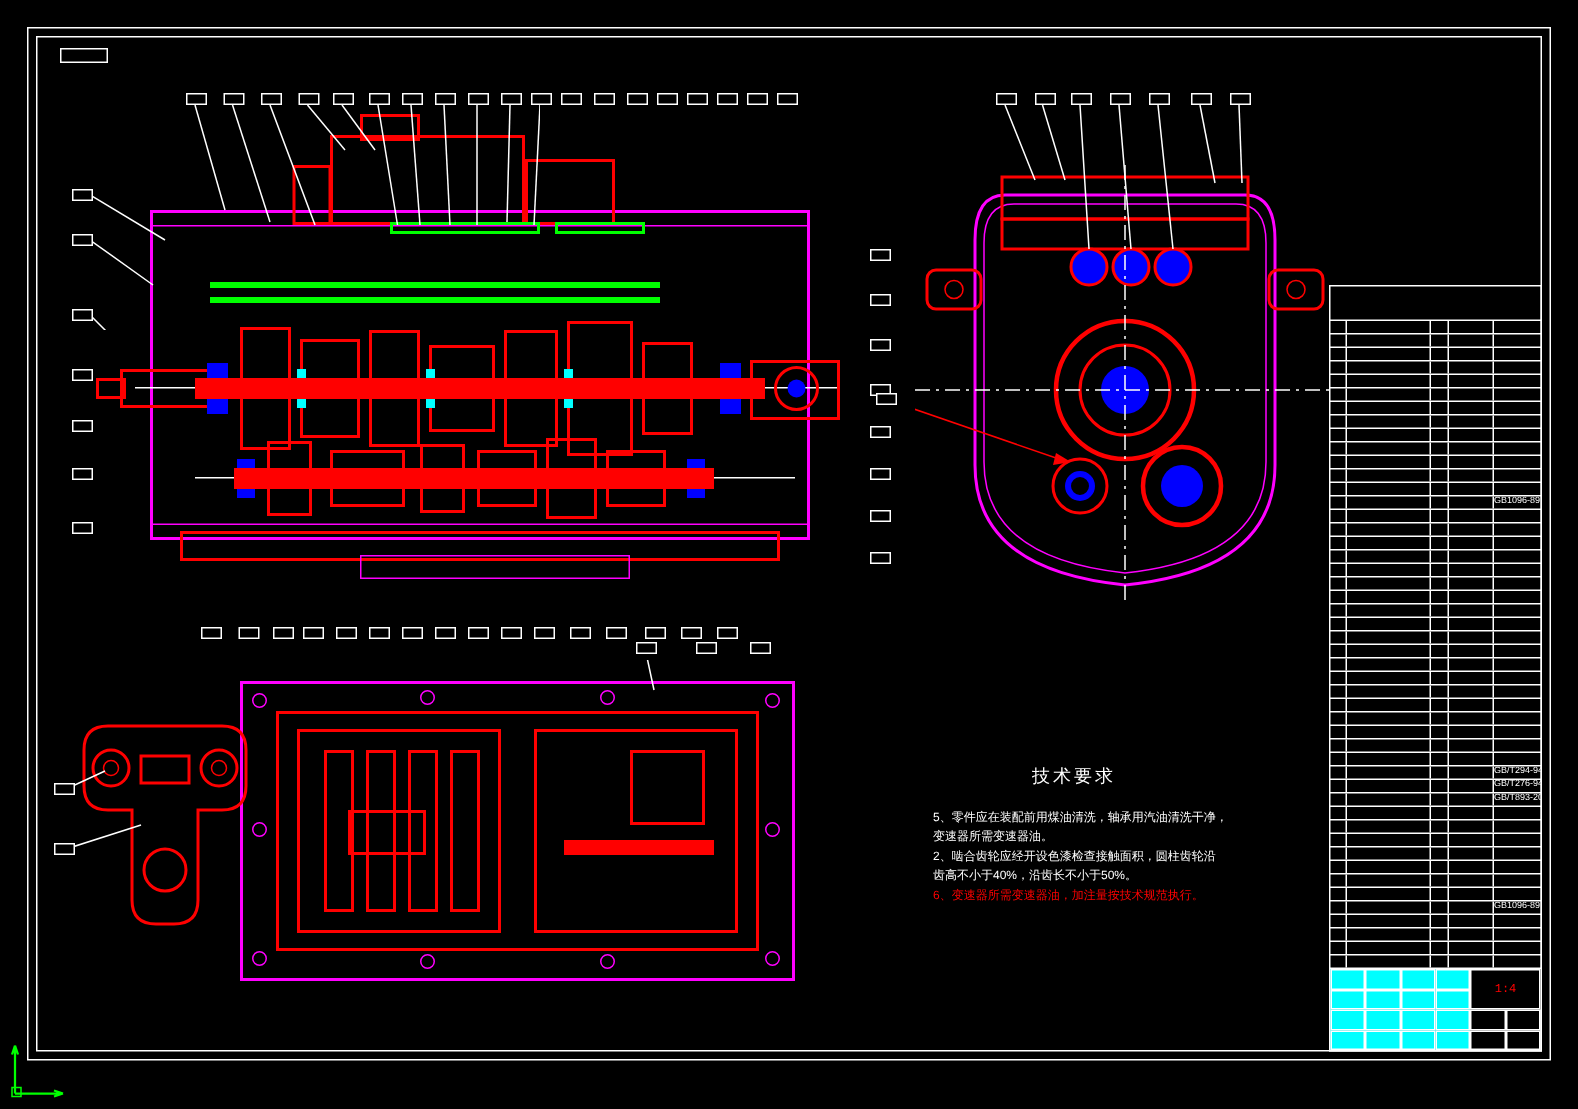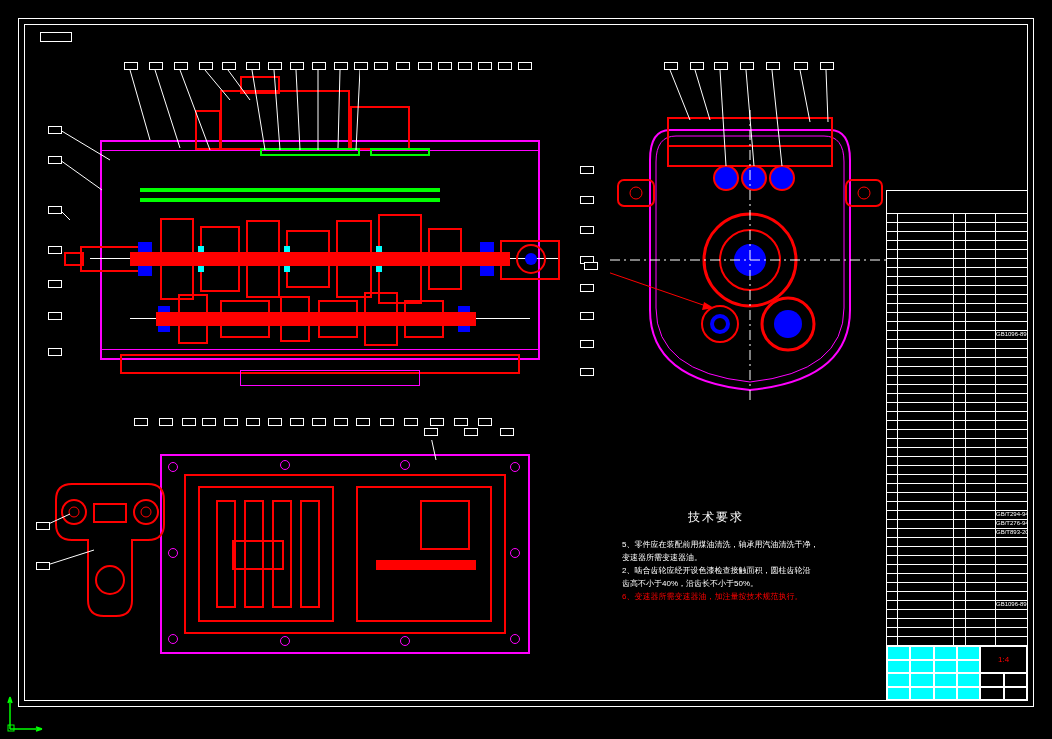--- a/index.html
+++ b/index.html
@@ -105,21 +105,21 @@
     bottom: 38px;
     width: 142px;
     height: 56px;
     border: 1px solid #fff;
     display: grid;
     grid-template-columns: repeat(6, 1fr);
     grid-template-rows: repeat(4, 1fr);
   }
   .title-block .cell { border: 1px solid #fff; }
   .title-block .cyan { background: #0ff; }
-  .title-block .scale { grid-column: 5 / 7; grid-row: 1 / 3; background:#000; display:flex;align-items:center;justify-content:center;color:#f00;font-size:8px;}
+  .title-block .scale { grid-column: 5 / 7; grid-row: 1 / 3; background:#000; display:flex;align-items:center;justify-content:center;color:#f00;font-size:8px;font-family:Liberation Mono, monospace;}
 </style>
 </head>
 <body>
 
 <div class="canvas">
 
   <svg class="ucs" viewBox="0 0 40 40">
     <path d="M4 36 L4 4 M4 36 L36 36 M4 4 L2 10 M4 4 L6 10 M36 36 L30 34 M36 36 L30 38" stroke="#0f0" stroke-width="1.5" fill="none"></path>
     <rect x="2" y="32" width="6" height="6" fill="none" stroke="#0f0"></rect>
   </svg>

